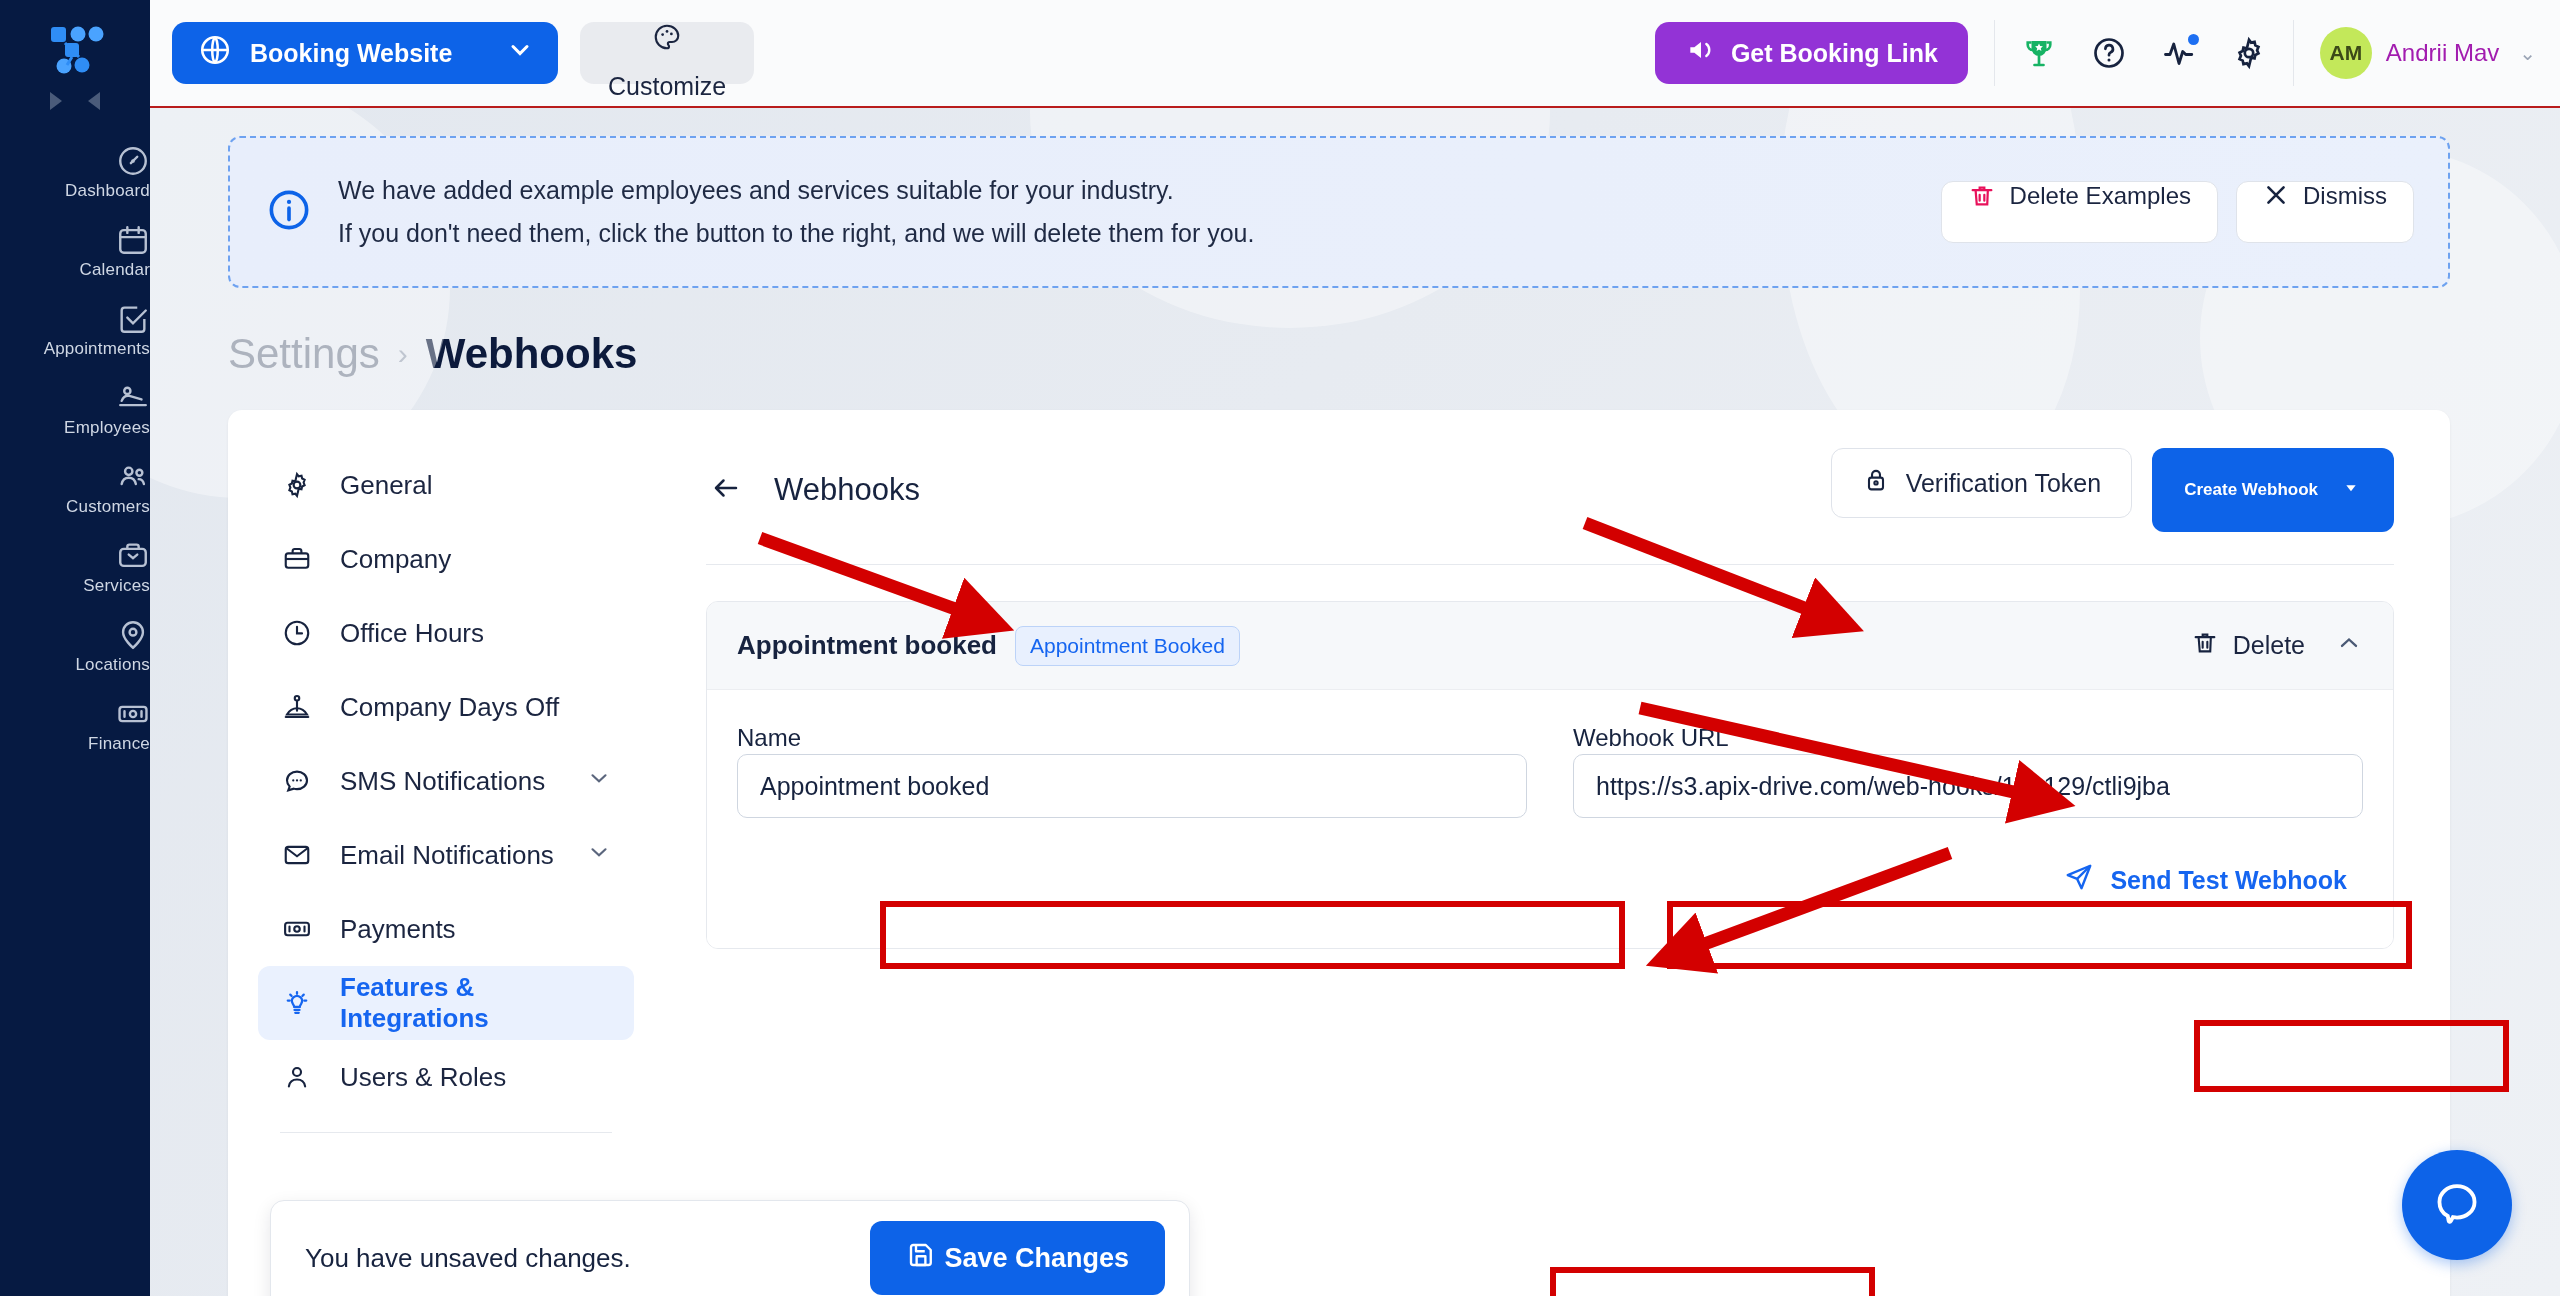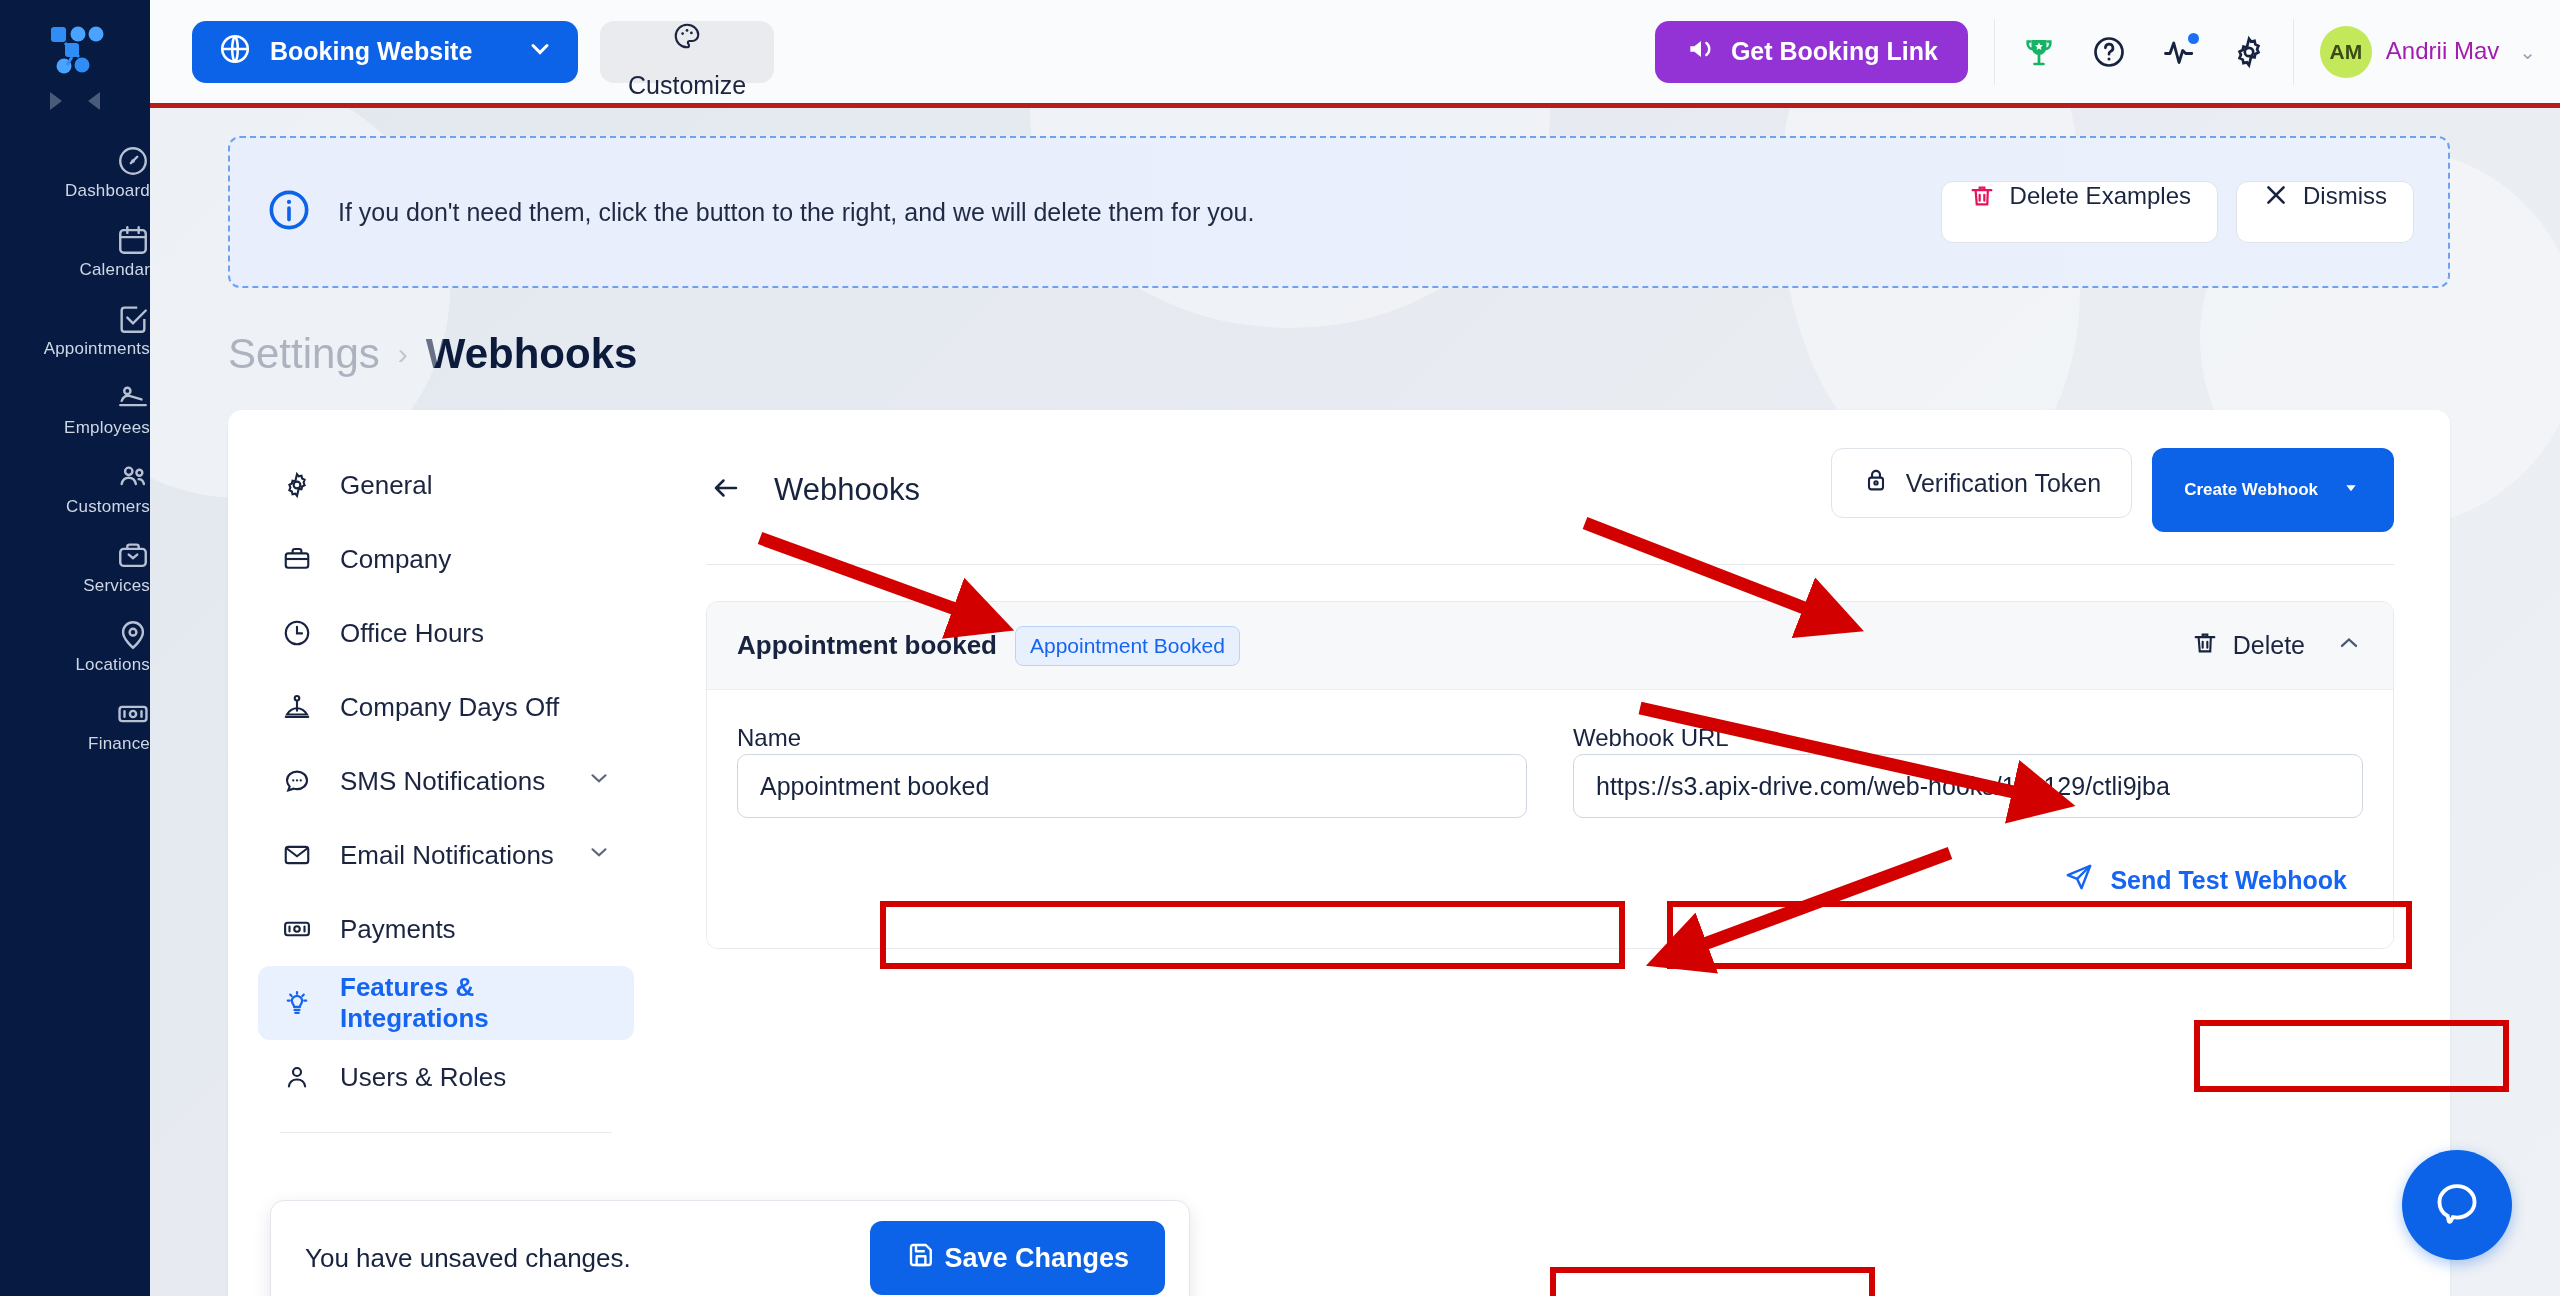--- a/index.html
+++ b/index.html
@@ -33,22 +33,22 @@
   
   .main {
     flex: 1; height: 1296px; position: relative;
     background: #ffffff;
     display: flex; flex-direction: column;
   }
 
   
   .topbar {
     height: 108px; flex: 0 0 108px; background: #fafbfc;
-    display: flex; align-items: center; padding: 0 24px 0 42px;
-    border-bottom: 5px solid #b91c1c;
+    display: flex; align-items: center; padding: 0 24px 0 22px;
+    border-bottom: 2px solid #b91c1c;
   }
   .btn-booking {
     height: 62px; background: #0d63e8; color: #fff; border-radius: 14px;
     display: flex; align-items: center; gap: 18px; padding: 0 24px 0 26px;
     font-size: 25px; font-weight: 700; cursor: pointer; min-width: 386px;
     justify-content: flex-start;
   }
   .btn-booking .chev { margin-left: auto; }
   .btn-customize {
     height: 62px; background: #e9ebef; color: #1b2540; border-radius: 14px;
@@ -385,20 +385,21 @@
 
       <div class="banner">
         <span class="info-ic">
           <svg width="46" height="46" viewBox="0 0 24 24" fill="none" stroke="#0d63e8" stroke-width="1.9">
             <circle cx="12" cy="12" r="9.2"></circle>
               <path d="M12 11v6" stroke-linecap="round"></path>
             <circle cx="12" cy="7.8" r="1.1" fill="#0d63e8" stroke="none"></circle>
           </svg>
         </span>
         <div class="txt">
+          <div>We have added example employees and services suitable for your industry.</div>
           <div>If you don't need them, click the button to the right, and we will delete them for you.</div>
         </div>
         <div class="acts">
           <div class="b-btn">
             <span>
               <svg width="28" height="28" viewBox="0 0 24 24" fill="none" stroke="#e8115b" stroke-width="1.9" stroke-linecap="round">
                 <path d="M4 7h16M10 7V4.8h4V7M6.5 7l1 12.2h9L17 7M10 11v5M14 11v5"></path>
               </svg>
             </span>
             <span>Delete Examples</span>

